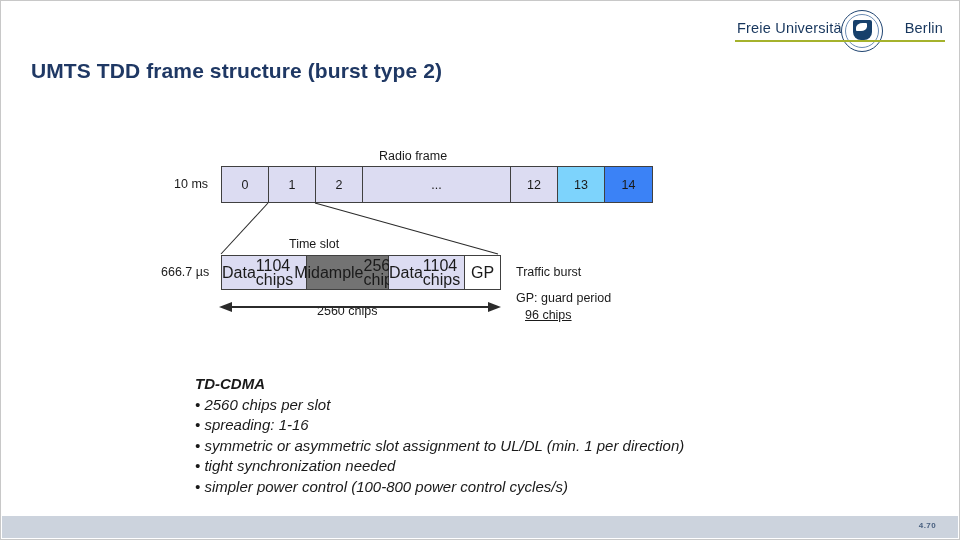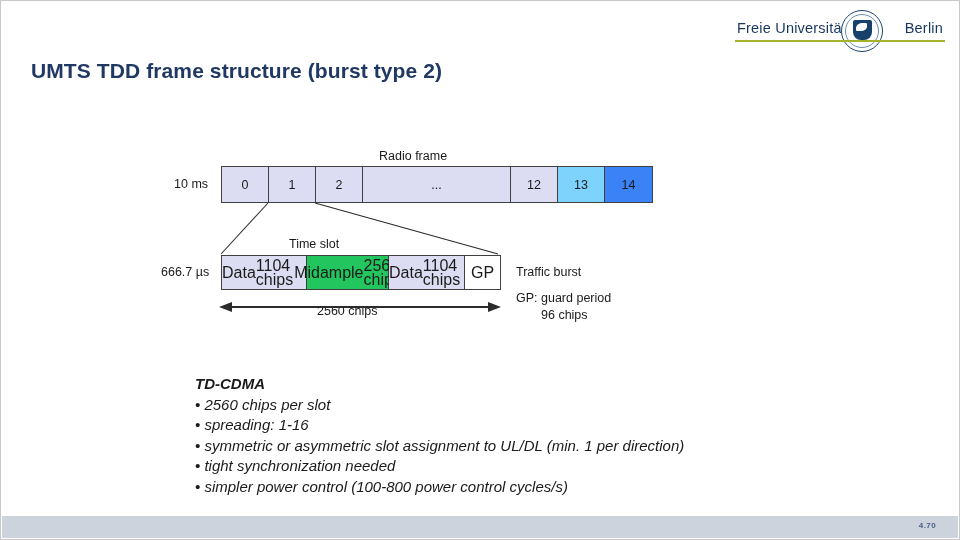--- a/index.html
+++ b/index.html
@@ -195,22 +195,23 @@
     left: 515px;
     top: 264px;
   }
   .note-gp1 {
     position: absolute;
     left: 515px;
     top: 290px;
   }
   .note-gp2 {
     position: absolute;
-    left: 540px;
+    left: 524px;
     top: 307px;
+    text-decoration: underline;
   }
 
   
   .body-block {
     position: absolute;
     left: 194px;
     top: 373px;
     font-size: 15px;
     color: #1a1a1a;
     line-height: 20.5px;
@@ -280,21 +281,21 @@
       <div class="frame-cell" style="width: 47px; background: #3b82f6;">14</div>
     </div>
 
   <div class="lbl timeslot-caption">Time slot</div>
   <div class="lbl dur-666">666.7 µs</div>
   <div class="slot-row" id="slot-row">
       <div class="slot-cell" style="width: 85px; background: rgb(220, 220, 242);">
         <span>Data</span>
         <span>1104 chips</span>
       </div>
-      <div class="slot-cell" style="width: 82px; background: #22c55e; justify-content: center;">
+      <div class="slot-cell" style="width: 82px; background: #737373; justify-content: center;">
         <span>Midample</span>
         <span>256 chips</span>
       </div>
       <div class="slot-cell" style="width: 76px; background: rgb(220, 220, 242);">
         <span>Data</span>
         <span>1104 chips</span>
       </div>
       <div class="slot-cell" style="width: 35px; background: #ffffff;">
         <span>GP</span>
       </div>

